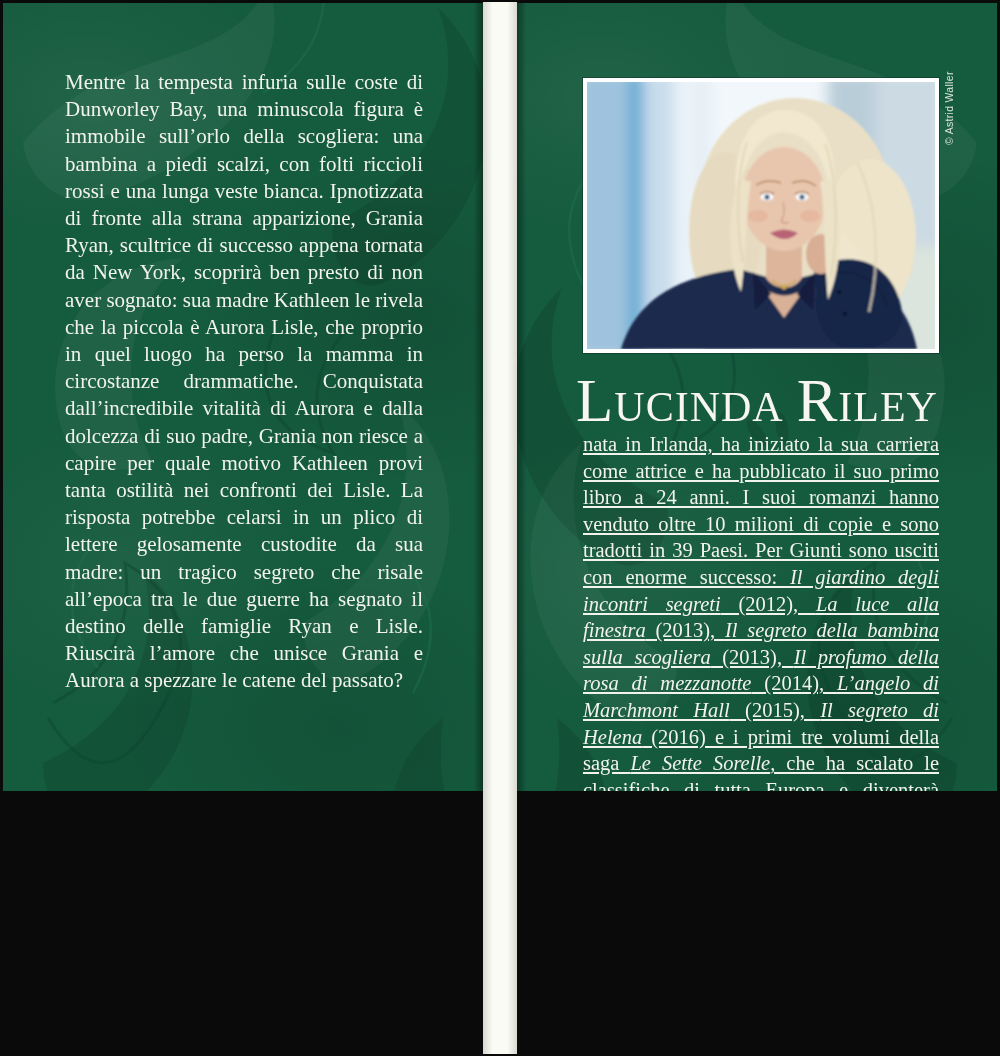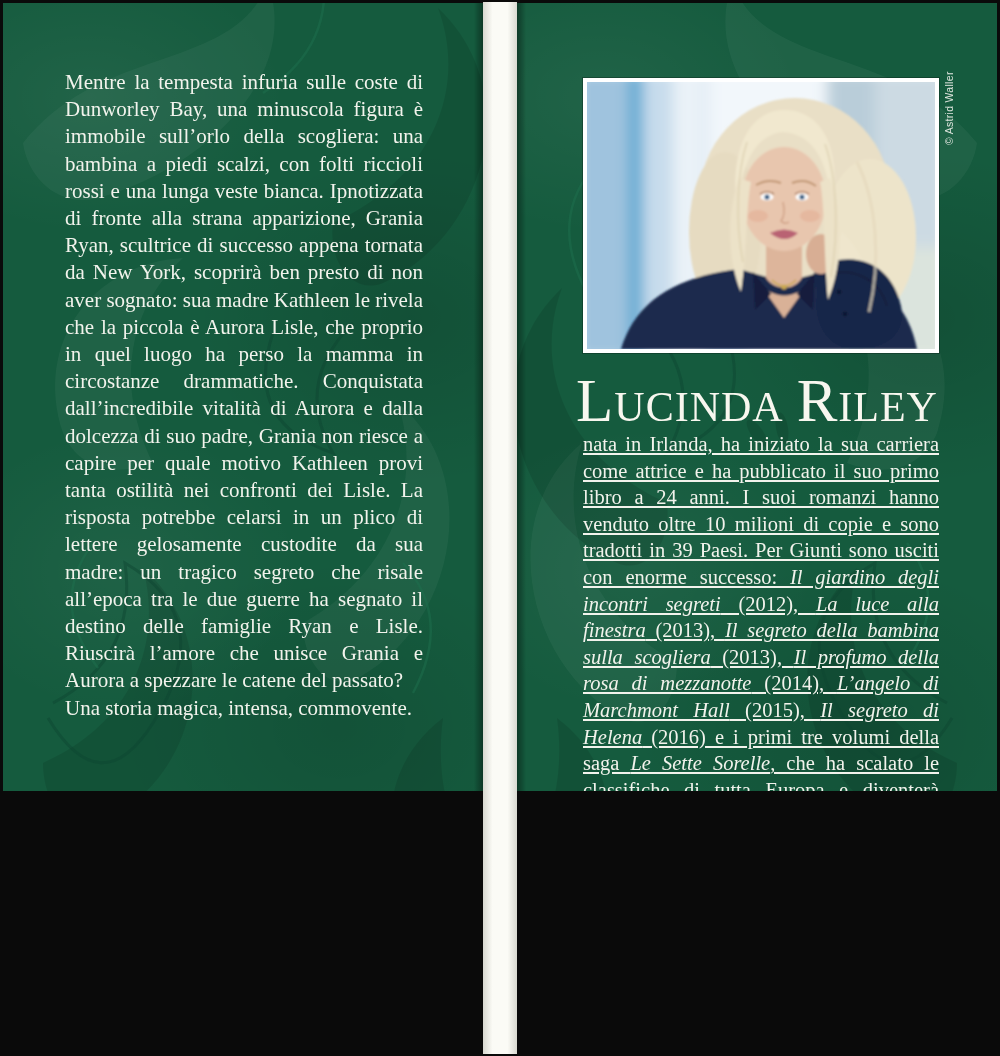--- a/index.html
+++ b/index.html
@@ -112,21 +112,20 @@
     </g>
     <g fill="none" stroke="#1d6f4e" stroke-width="2.5" opacity="0.5">
       <path d="M260,90 q70,-45 60,-120"></path>
       <path d="M90,540 q-45,60 5,125"></path>
       <path d="M400,560 q50,55 10,130"></path>
     </g>
   </svg>
 
   <div class="synopsis-block">
     <p class="synopsis-text">Mentre la tempesta infuria sulle coste di Dunworley Bay, una minuscola figura è immobile sull’orlo della scogliera: una bambina a piedi scalzi, con folti riccioli rossi e una lunga veste bianca. Ipnotizzata di fronte alla strana apparizione, Grania Ryan, scultrice di successo appena tornata da New York, scoprirà ben presto di non aver sognato: sua madre Kathleen le rivela che la piccola è Aurora Lisle, che proprio in quel luogo ha perso la mamma in circostanze drammatiche. Conquistata dall’incredibile vitalità di Aurora e dalla dolcezza di suo padre, Grania non riesce a capire per quale motivo Kathleen provi tanta ostilità nei confronti dei Lisle. La risposta potrebbe celarsi in un plico di lettere gelosamente custodite da sua madre: un tragico segreto che risale all’epoca tra le due guerre ha segnato il destino delle famiglie Ryan e Lisle. Riuscirà l’amore che unisce Grania e Aurora a spezzare le catene del passato?</p>
-    <p class="closing-line">Una storia magica, intensa, commovente.</p>
   </div>
 </div>
 
 <div class="spine"></div>
 
 <div class="flap flap-right">
   <svg class="damask" width="480" height="1050" viewBox="0 0 480 1050">
     <g fill="#ffffff" opacity="0.045">
       <path d="M460,140 C380,40 250,70 215,-20 C180,80 290,170 385,195 C425,205 455,175 460,140Z"></path>
       <path d="M420,430 C450,340 390,260 300,255 C360,310 365,390 330,460 C370,475 405,465 420,430Z"></path>

